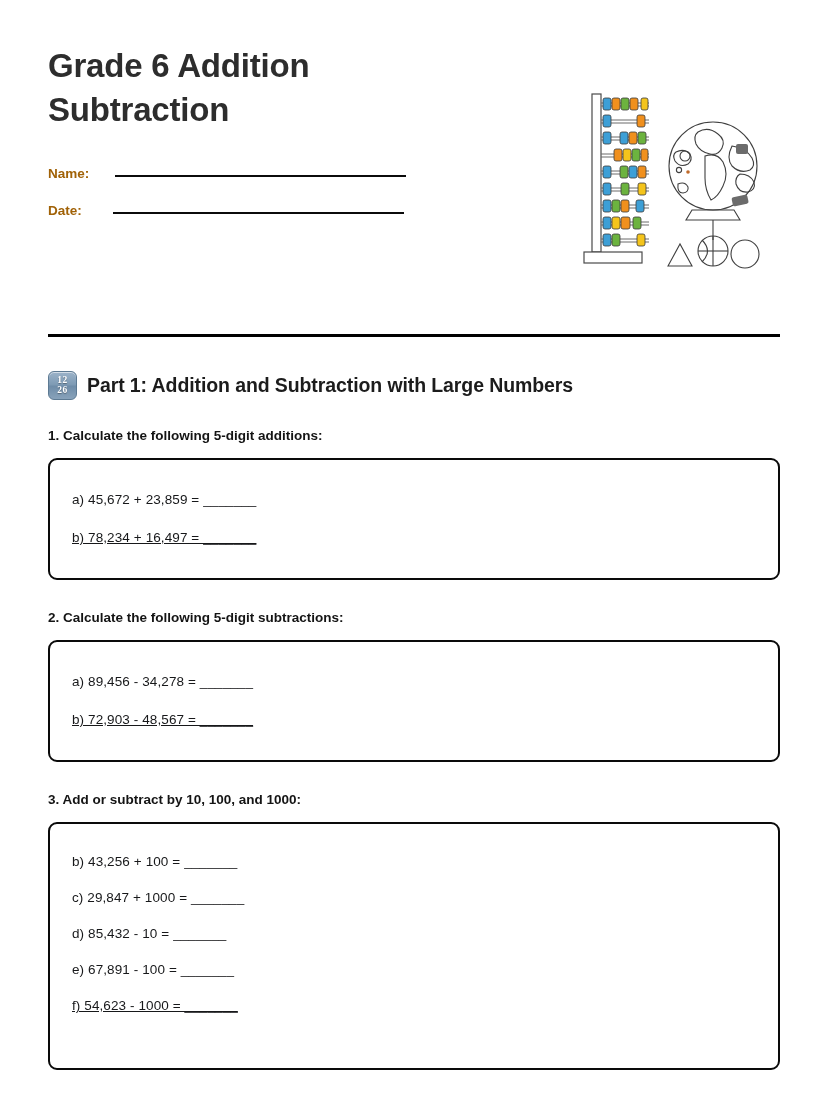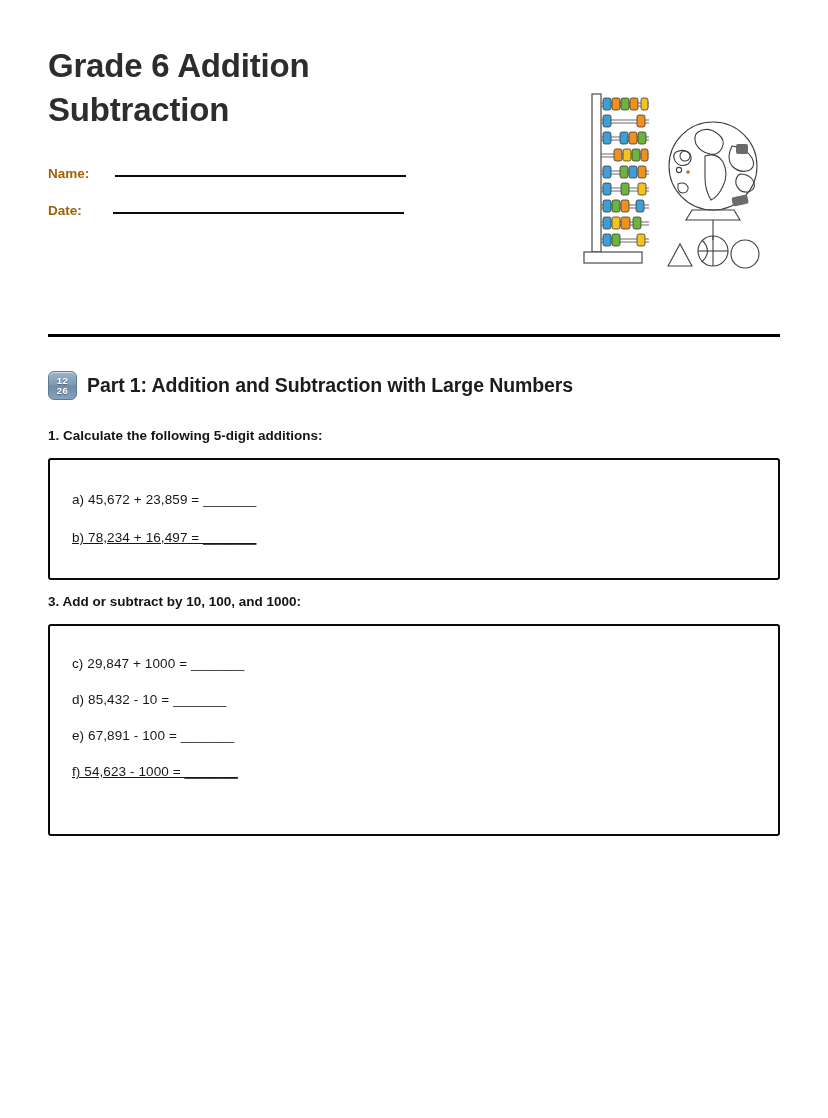--- a/index.html
+++ b/index.html
@@ -104,43 +104,43 @@
     justify-content: center;
     flex: none;
     line-height: 1;
   }
   .emoji-numbers span {
     color: #ffffff;
     font-size: 9.5px;
     font-weight: bold;
     letter-spacing: 0.5px;
     text-shadow: 0 1px 1px rgba(0,0,0,0.35);
-    font-family: Liberation Sans, sans-serif;
+    font-family: Liberation Serif, serif;
   }
   .section-title {
     font-size: 19.5px;
     font-weight: bold;
     color: #1c1c1c;
     letter-spacing: -0.1px;
   }
 
   .question {
     margin-bottom: 0;
   }
   .question-prompt {
     font-size: 13.5px;
     font-weight: bold;
     color: #141414;
     margin-bottom: 15px;
   }
   .answer-box {
     border: 2px solid #0a0a0a;
-    border-radius: 3px;
+    border-radius: 9px;
     padding: 31px 0 31px 0;
-    margin-bottom: 14px;
+    margin-bottom: 30px;
     background: #ffffff;
     box-sizing: border-box;
   }
   .answer-item {
     font-size: 13.5px;
     color: #17181a;
     padding: 0 22px;
     margin-bottom: 23px;
     letter-spacing: 0.1px;
   }
@@ -292,24 +292,32 @@
     </div>
 
     <div class="question">
       <div class="question-prompt">1. Calculate the following 5-digit additions:</div>
       <div class="answer-box box-1">
         <div class="answer-item">a) 45,672 + 23,859 = _______</div>
         <div class="answer-item">b) 78,234 + 16,497 = _______</div>
       </div>
     </div>
 
+    <div class="question">
+      <div class="question-prompt">2. Calculate the following 5-digit subtractions:</div>
+      <div class="answer-box box-2">
+        <div class="answer-item">a) 89,456 - 34,278 = _______</div>
+        <div class="answer-item">b) 72,903 - 48,567 = _______</div>
+      </div>
+    </div>
 
     <div class="question">
       <div class="question-prompt">3. Add or subtract by 10, 100, and 1000:</div>
       <div class="answer-box box-3">
+        <div class="answer-item">b) 43,256 + 100 = _______</div>
         <div class="answer-item">c) 29,847 + 1000 = _______</div>
         <div class="answer-item">d) 85,432 - 10 = _______</div>
         <div class="answer-item">e) 67,891 - 100 = _______</div>
         <div class="answer-item">f) 54,623 - 1000 = _______</div>
       </div>
     </div>
 
   </div>
 </div>
 

